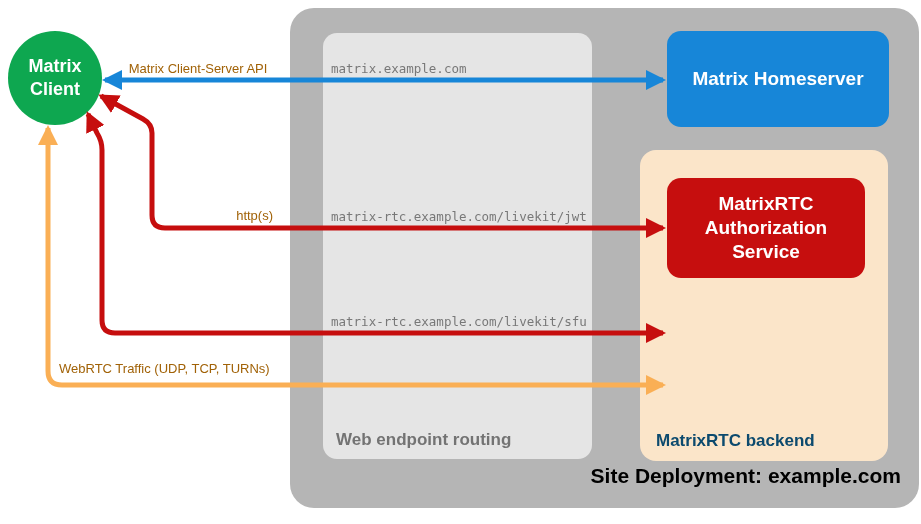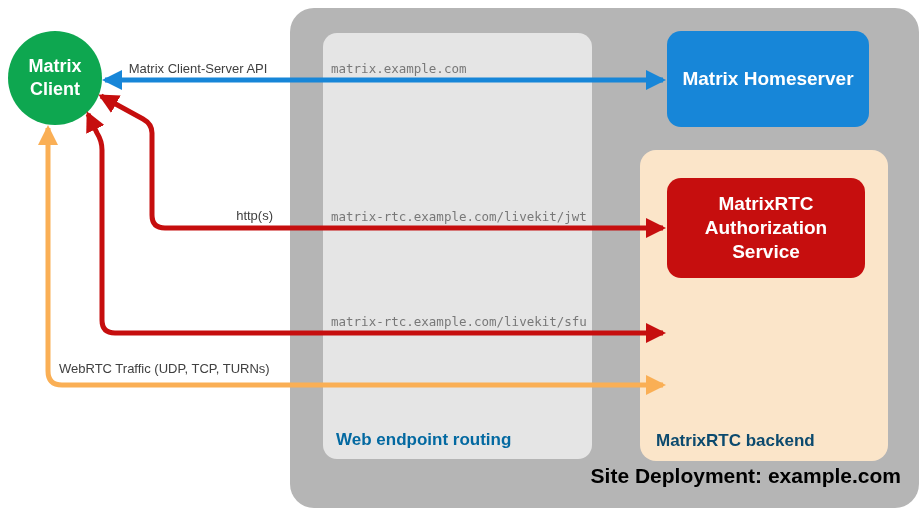--- a/index.html
+++ b/index.html
@@ -5,35 +5,35 @@
   html,body{margin:0;padding:0;background:#ffffff;}
   .canvas{
     position:relative;width:921px;height:524px;overflow:hidden;
     font-family:"Liberation Sans", sans-serif;background:#ffffff;
   }
   .abs{position:absolute;}
   
   .site-box{left:290px;top:8px;width:629px;height:500px;background:#b5b5b5;border-radius:24px;}
   .routing-box{left:323px;top:33px;width:269px;height:426px;background:#e5e5e5;border-radius:14px;}
   .backend-box{left:640px;top:150px;width:248px;height:311px;background:#fbe5c9;border-radius:16px;}
-  .section-label{position:absolute;font-weight:bold;font-size:17px;color:#0369a1;white-space:nowrap;}
+  .section-label{position:absolute;font-weight:bold;font-size:17px;color:#737373;white-space:nowrap;}
   .routing-box .section-label{left:13px;bottom:9px;}
   .backend-box .section-label{left:16px;bottom:10px;color:#0c4a6e;}
   .footer-label{right:18px;bottom:20px;font-weight:bold;font-size:21px;color:#000000;white-space:nowrap;}
   
   .node{display:flex;align-items:center;justify-content:center;text-align:center;
         color:#ffffff;font-weight:bold;border-radius:14px;}
   .client-node{left:8px;top:31px;width:94px;height:94px;border-radius:50%;background:#0ea750;
                flex-direction:column;font-size:18px;line-height:1.3;}
-  .homeserver-node{left:667px;top:31px;width:202px;height:96px;background:#1786d8;font-size:19px;}
+  .homeserver-node{left:667px;top:31px;width:222px;height:96px;background:#1786d8;font-size:19px;}
   .auth-node{left:667px;top:178px;width:198px;height:100px;background:#c60e0e;font-size:19px;line-height:1.25;}
   .auth-node span{display:inline-block;max-width:150px;}
   .sfu-node{left:667px;top:310px;width:196px;height:97px;background:#f9a642;font-size:20px;letter-spacing:1px;}
   
-  .conn-label{position:absolute;font-size:13px;color:#404040;white-space:nowrap;}
+  .conn-label{position:absolute;font-size:13px;color:#a16207;white-space:nowrap;}
   .lbl-api{left:118px;top:61px;width:160px;text-align:center;}
   .lbl-https{left:170px;top:208px;width:103px;text-align:right;}
   .lbl-ws{left:95px;top:312px;width:178px;text-align:right;}
   .lbl-webrtc{left:59px;top:361px;}
   .url-label{position:absolute;font-family:"DejaVu Sans Mono", monospace;font-size:12.5px;color:#787878;white-space:nowrap;}
   .url-1{left:331px;top:61px;}
   .url-2{left:331px;top:209px;}
   .url-3{left:331px;top:314px;}
   .arrows{left:0;top:0;width:921px;height:524px;pointer-events:none;}
 </style>

